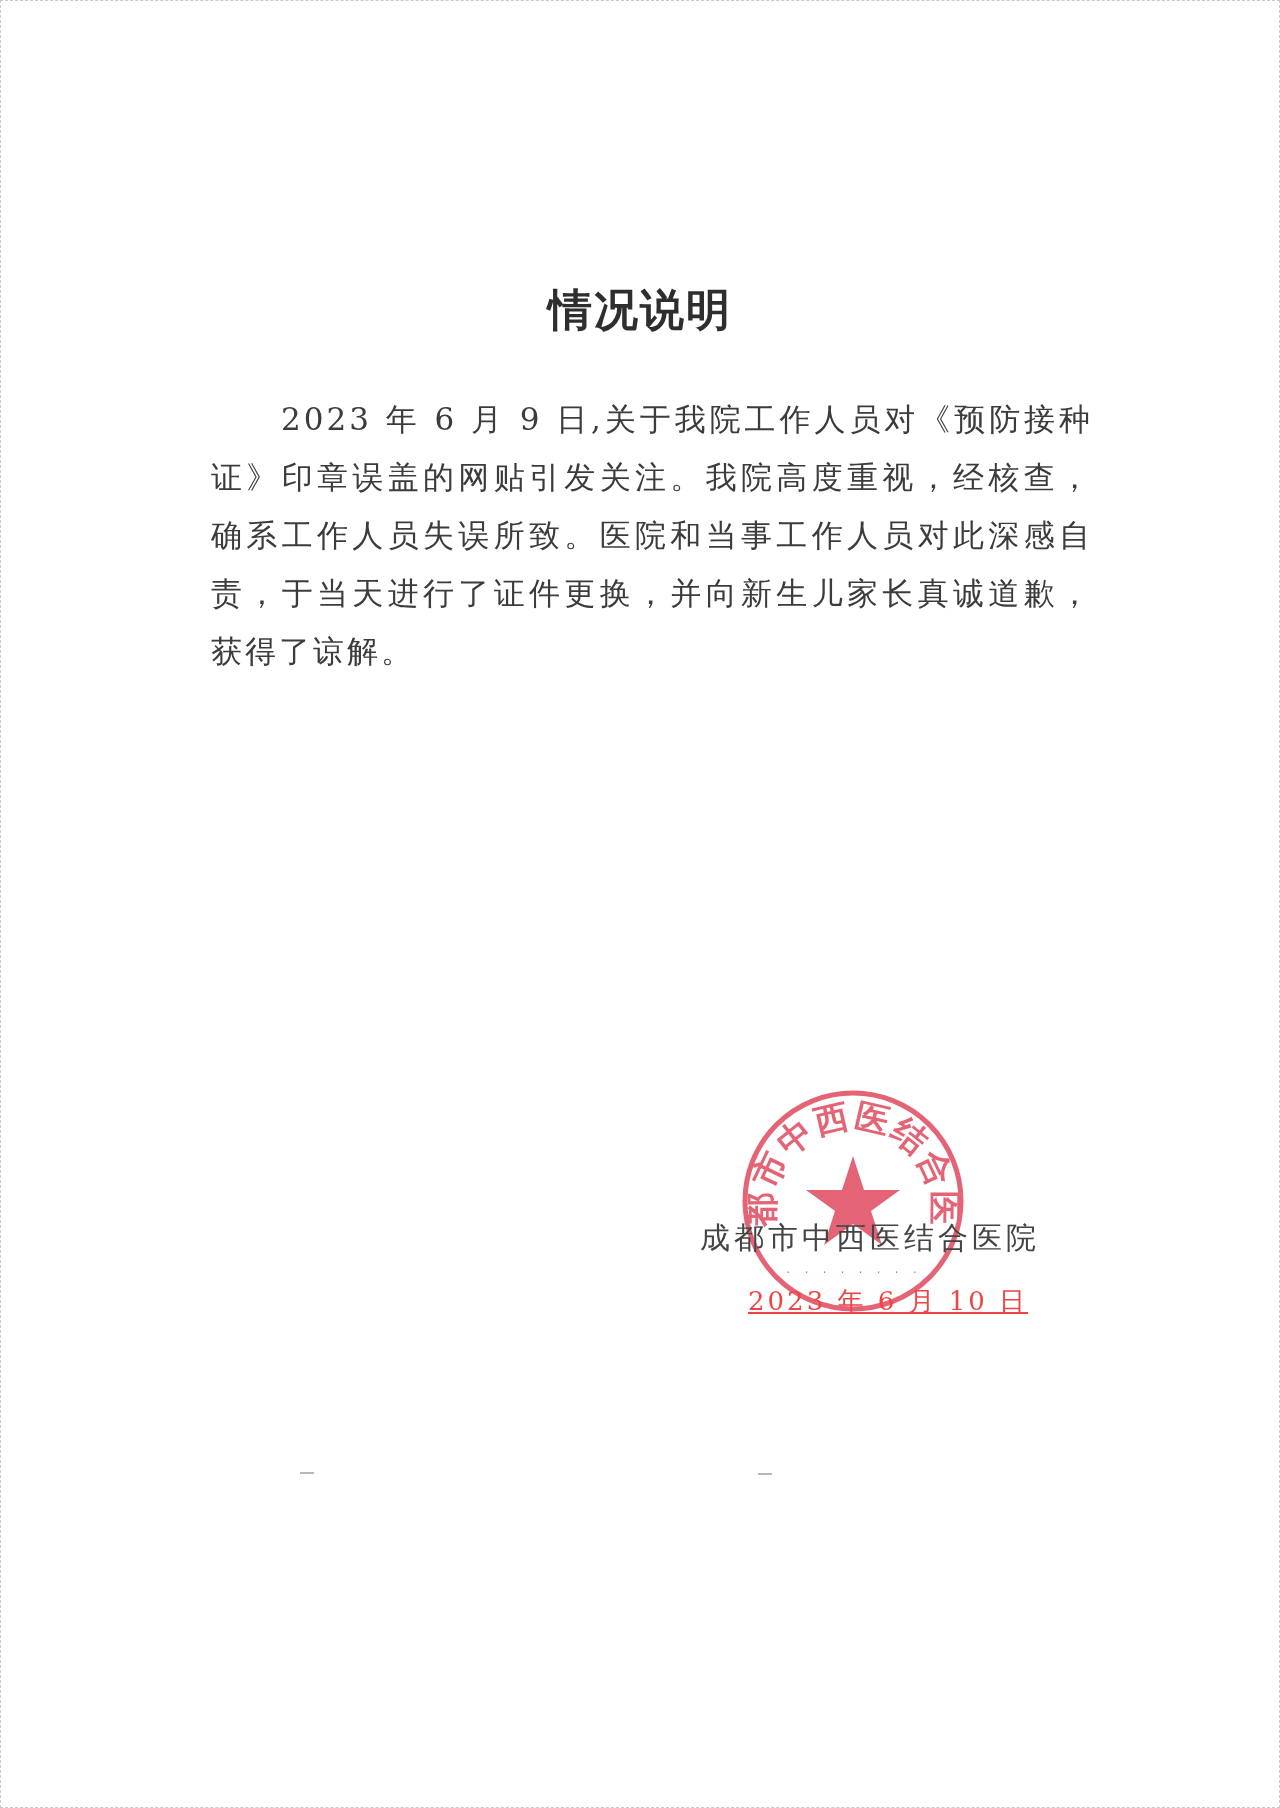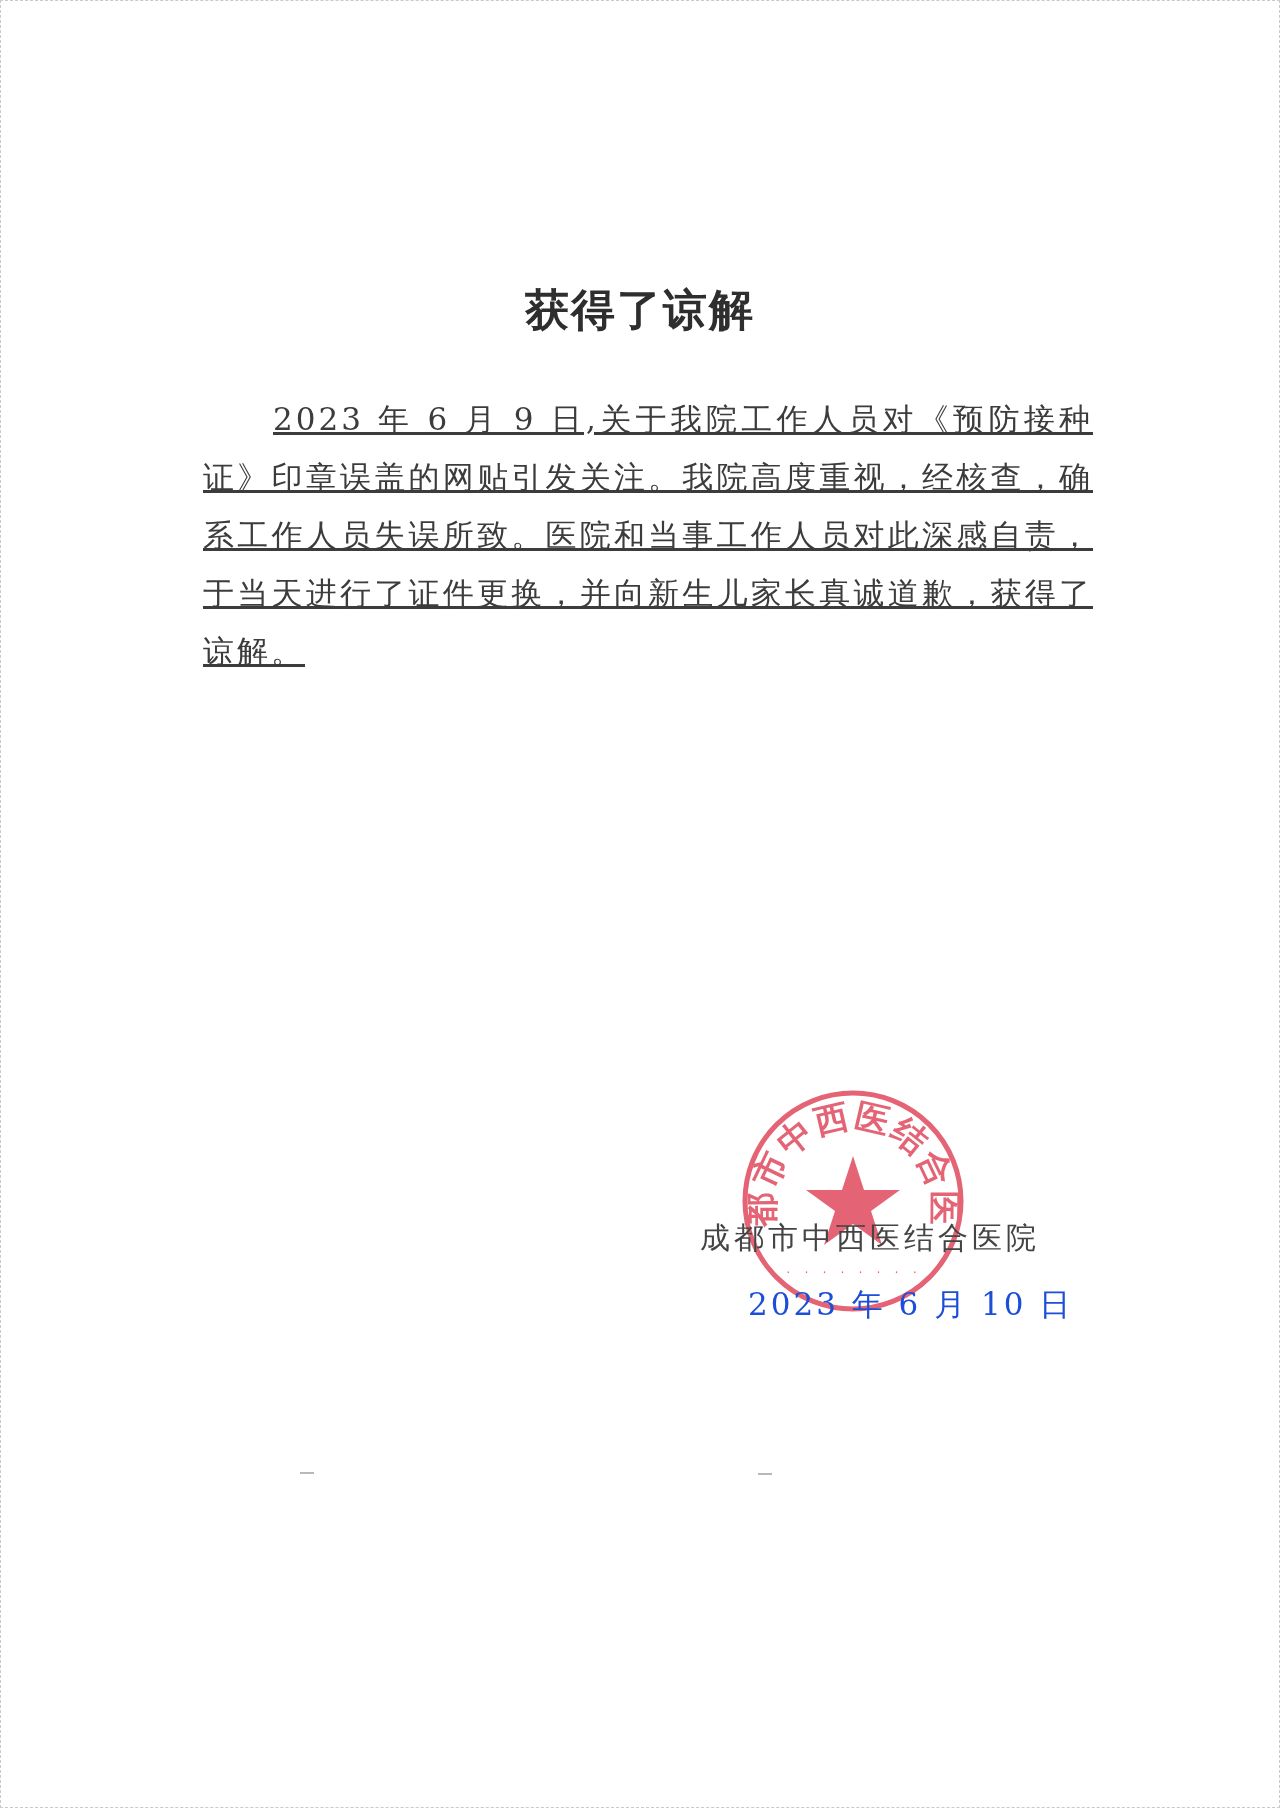--- a/index.html
+++ b/index.html
@@ -36,42 +36,42 @@
       position: absolute;
       left: 203px;
       top: 390px;
       width: 890px;
       font-size: 31px;
       line-height: 58px;
       color: #3c3c3c;
       letter-spacing: 3px;
     }
     .para {
-      margin: 0 0 8px 0;
+      margin: 0 0 8px 8px;
       text-indent: 70px;
       text-align: justify;
-      text-decoration: underline;
     }
     .sign-org {
       position: absolute;
       left: 700px;
       top: 1218px;
       font-size: 30px;
       letter-spacing: 4px;
       color: #444;
       z-index: 3;
     }
     .sign-date {
       position: absolute;
       left: 748px;
       top: 1284px;
-      font-size: 31px;
+      font-size: 26px;
       letter-spacing: 3px;
-      color: #1d4ed8;
+      color: #ef4444;
       z-index: 3;
+      text-decoration: underline;
     }
     .stamp {
       position: absolute;
       left: 738px;
       top: 1086px;
       width: 230px;
       height: 230px;
       z-index: 2;
       opacity: 0.85;
     }
@@ -81,21 +81,21 @@
       width: 14px;
       background: #9a9a9a;
       opacity: 0.7;
     }
   </style>
 </head>
 <body>
 
 <div class="page-border"></div>
 
-<h1 class="title">获得了谅解</h1>
+<h1 class="title">情况说明</h1>
 
 <div class="body-text">
   <p class="para">2023 年 6 月 9 日,关于我院工作人员对《预防接种证》印章误盖的网贴引发关注。我院高度重视，经核查，确系工作人员失误所致。医院和当事工作人员对此深感自责，于当天进行了证件更换，并向新生儿家长真诚道歉，获得了谅解。</p>
 </div>
 
 <svg class="stamp" viewBox="0 0 230 230">
   <defs>
     <path id="stamp-arc" d="M 40 150 A 80 80 0 1 1 190 150"></path>
   </defs>
   <circle cx="115" cy="115" r="108" fill="none" stroke="#e0495e" stroke-width="5"></circle>

